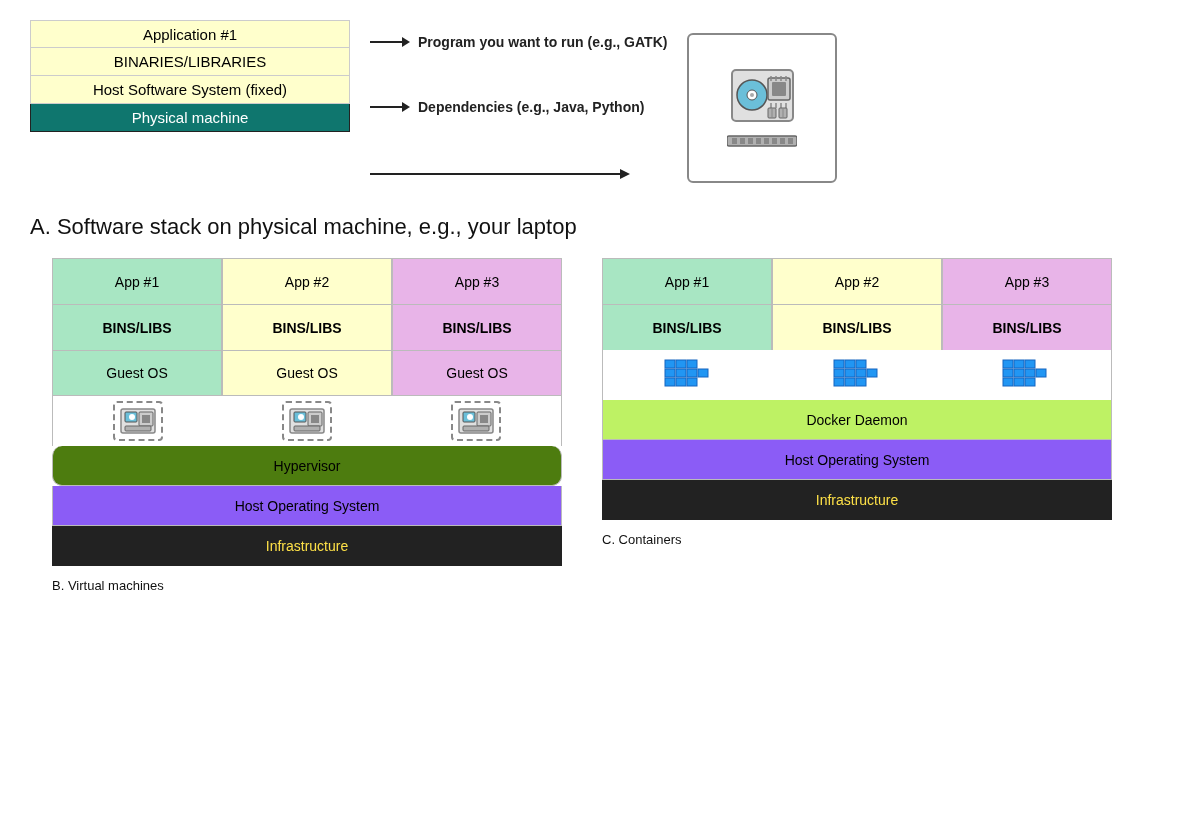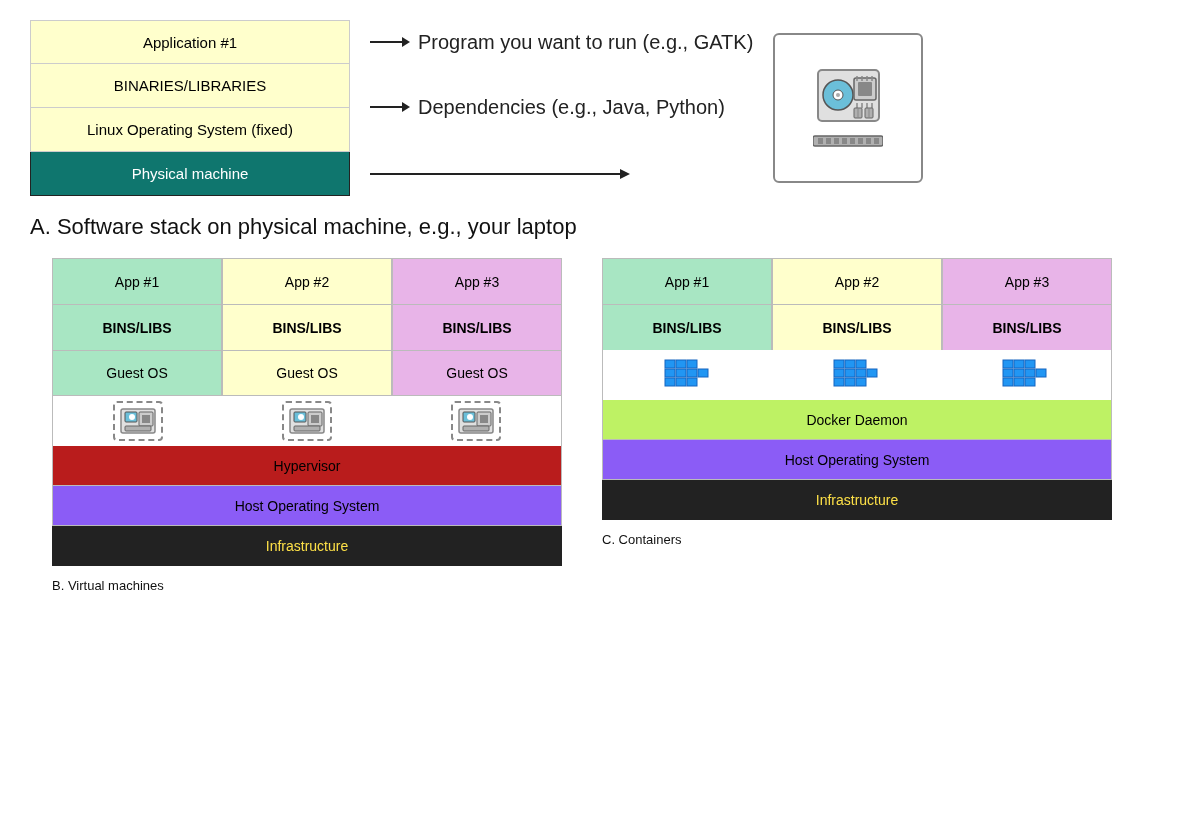--- a/index.html
+++ b/index.html
@@ -24,40 +24,41 @@
     .stack-table {
       display: flex;
       flex-direction: column;
       width: 320px;
       border: none;
     }
     .stack-row {
       display: flex;
       align-items: center;
       justify-content: center;
-      height: 44px;
+      height: 28px;
       font-size: 15px;
       font-weight: 500;
       text-align: center;
     }
     .row-app { background: #ffffcc; border: 1px solid #ccc; }
     .row-bins { background: #ffffcc; border: 1px solid #ccc; border-top: none; }
     .row-os { background: #ffffcc; border: 1px solid #ccc; border-top: none; }
     .row-physical { background: #0f766e; color: #fff; border: 1px solid #222; border-top: none; }
     .arrow-row {
       display: flex;
       align-items: center;
       height: 44px;
       gap: 8px;
     }
     .arrow-svg { flex-shrink: 0; }
     .arrow-label {
-      font-size: 20px;
+      font-size: 14px;
       color: #222;
       white-space: nowrap;
+      font-weight: bold;
     }
     .big-arrow-row {
       display: flex;
       align-items: center;
       height: 44px;
       gap: 8px;
       margin-top: 2px;
     }
 
     .computer-icon {
@@ -152,21 +153,21 @@
     .full-row {
       height: 40px;
       display: flex;
       align-items: center;
       justify-content: center;
       font-size: 14px;
       font-weight: 500;
       border: 1px solid #bbb;
       border-top: none;
     }
-    .row-hypervisor { background: #b91c1c; }
+    .row-hypervisor { background: #4d7c0f; border-radius: 10px; }
     .row-host-os { background: #8b5cf6; }
     .row-infrastructure { background: #222; color: #fde047; border-color: #222; }
 
     
     .container-col {
       display: flex;
       flex-direction: column;
       flex: 1;
     }
     .container-col-green .app-cell { background: #a8e6c3; }
@@ -202,21 +203,21 @@
 </head>
 <body>
 
 <div class="main-container">
 
   <div class="section-a">
 
     <div class="stack-table">
       <div class="stack-row row-app">Application #1</div>
       <div class="stack-row row-bins">BINARIES/LIBRARIES</div>
-      <div class="stack-row row-os">Linux Operating System (fixed)</div>
+      <div class="stack-row row-os">Host Software System (fixed)</div>
       <div class="stack-row row-physical">Physical machine</div>
     </div>
 
     <div style="display:flex; flex-direction:column; justify-content:space-between; height:176px;">
       <div class="arrow-row">
         <svg class="arrow-svg" width="40" height="20">
           <line x1="0" y1="10" x2="32" y2="10" stroke="#222" stroke-width="2"></line>
           <polygon points="32,5 40,10 32,15" fill="#222"></polygon>
         </svg>
         <span class="arrow-label">Program you want to run (e.g., GATK)</span>

